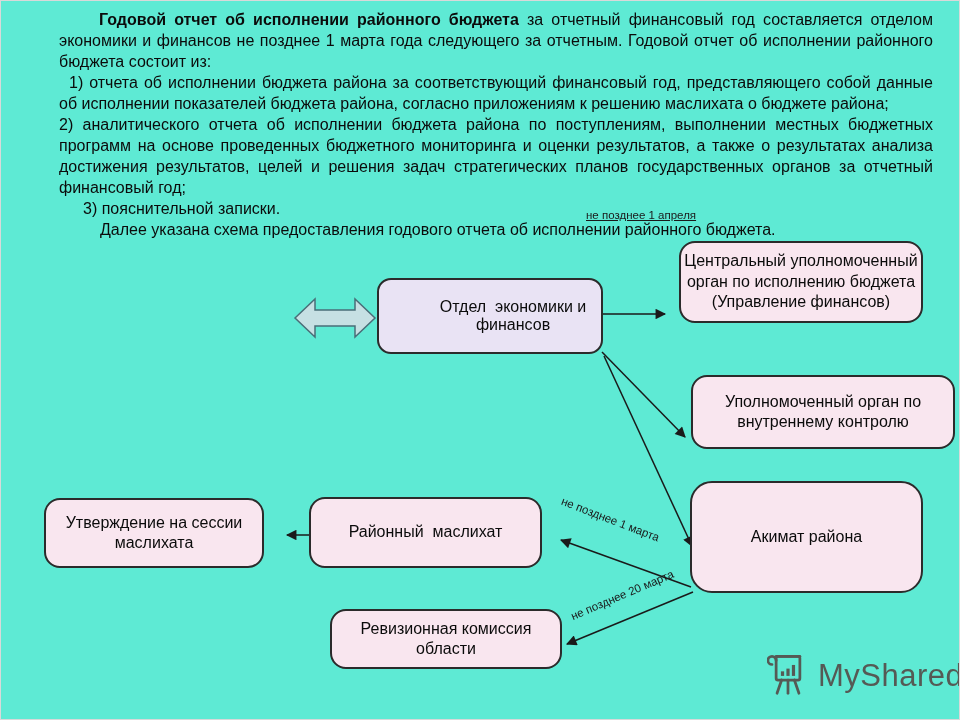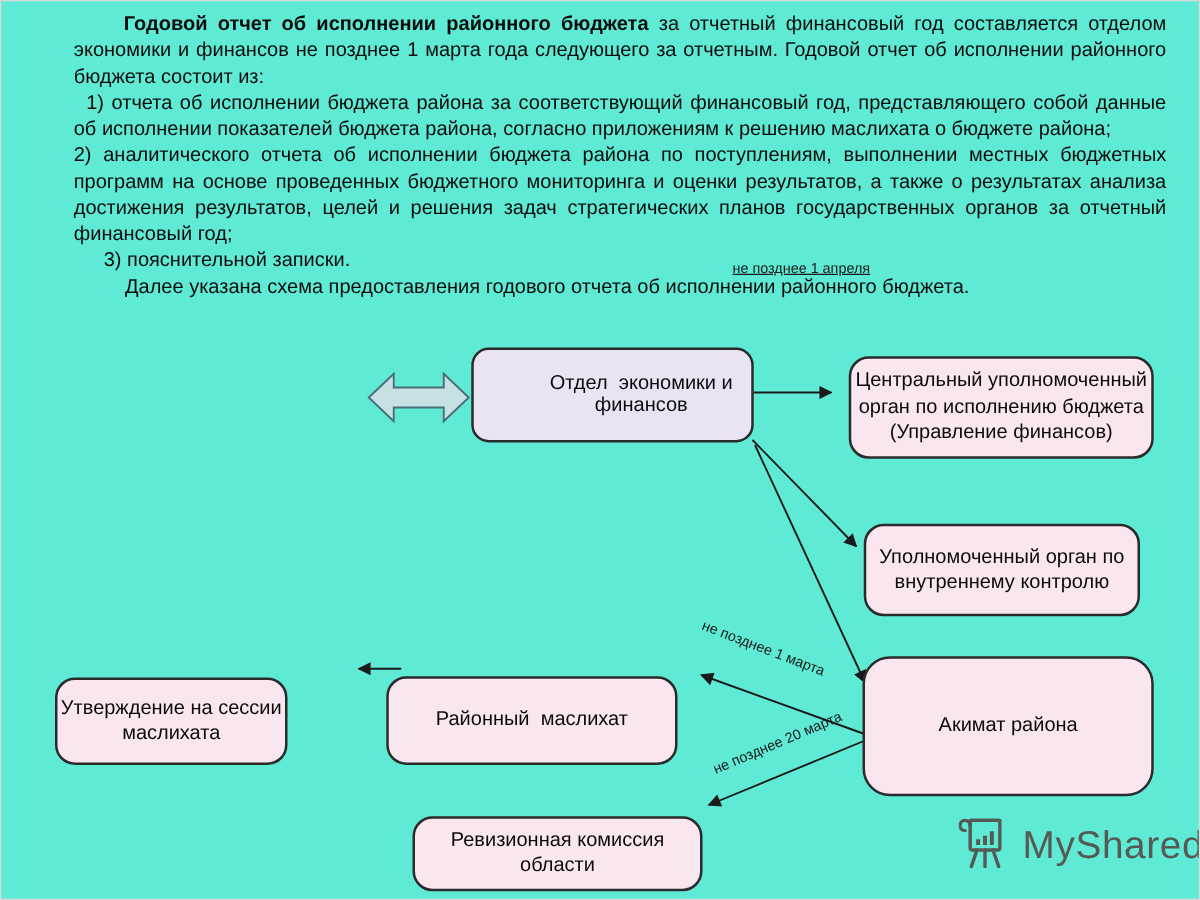--- a/index.html
+++ b/index.html
@@ -17,30 +17,30 @@
   .indent-first{text-indent:40px;}
   .indent-item1{text-indent:10px;}
   .indent-item3{text-indent:24px;}
   .indent-close{text-indent:41px;}
   
   .node{
     position:absolute;box-sizing:border-box;border:2px solid #2b2b2b;
     display:flex;align-items:center;justify-content:center;
     text-align:center;white-space:pre-wrap;
   }
-  .rounded{border-radius:16px;background:#f9e6ef;font-size:16px;line-height:1.28;margin-top:44px;}
+  .rounded{border-radius:16px;background:#f9e6ef;font-size:16px;line-height:1.28;}
   #node-ellipse{
     left:72px;top:249px;width:218px;height:146px;border-radius:50%;
     background:#c8f2c5;font-size:15.5px;line-height:1.34;
   }
   #node-otdel{left:376px;top:277px;width:226px;height:76px;border-radius:14px;background:#e9e3f4;font-size:16px;padding-left:46px;}
   #node-central{left:678px;top:240px;width:244px;height:82px;}
-  #node-control{left:690px;top:374px;width:221px;height:74px;}
+  #node-control{left:690px;top:374px;width:264px;height:74px;}
   #node-akimat{left:689px;top:480px;width:233px;height:112px;border-radius:22px;}
-  #node-approval{left:43px;top:497px;width:186px;height:70px;}
+  #node-approval{left:43px;top:497px;width:220px;height:70px;}
   #node-maslihat{left:308px;top:496px;width:233px;height:71px;}
   #node-revision{left:329px;top:608px;width:232px;height:60px;}
   
   .edge-label{
     position:absolute;font-size:11.5px;color:#1a1a1a;white-space:nowrap;
   }
   #label-april{left:585px;top:208px;text-decoration:underline;}
   #label-march1{left:563px;top:494px;transform:rotate(21deg);transform-origin:0 0;}
   #label-march20{left:568px;top:610px;transform:rotate(-23deg);transform-origin:0 0;}
   

